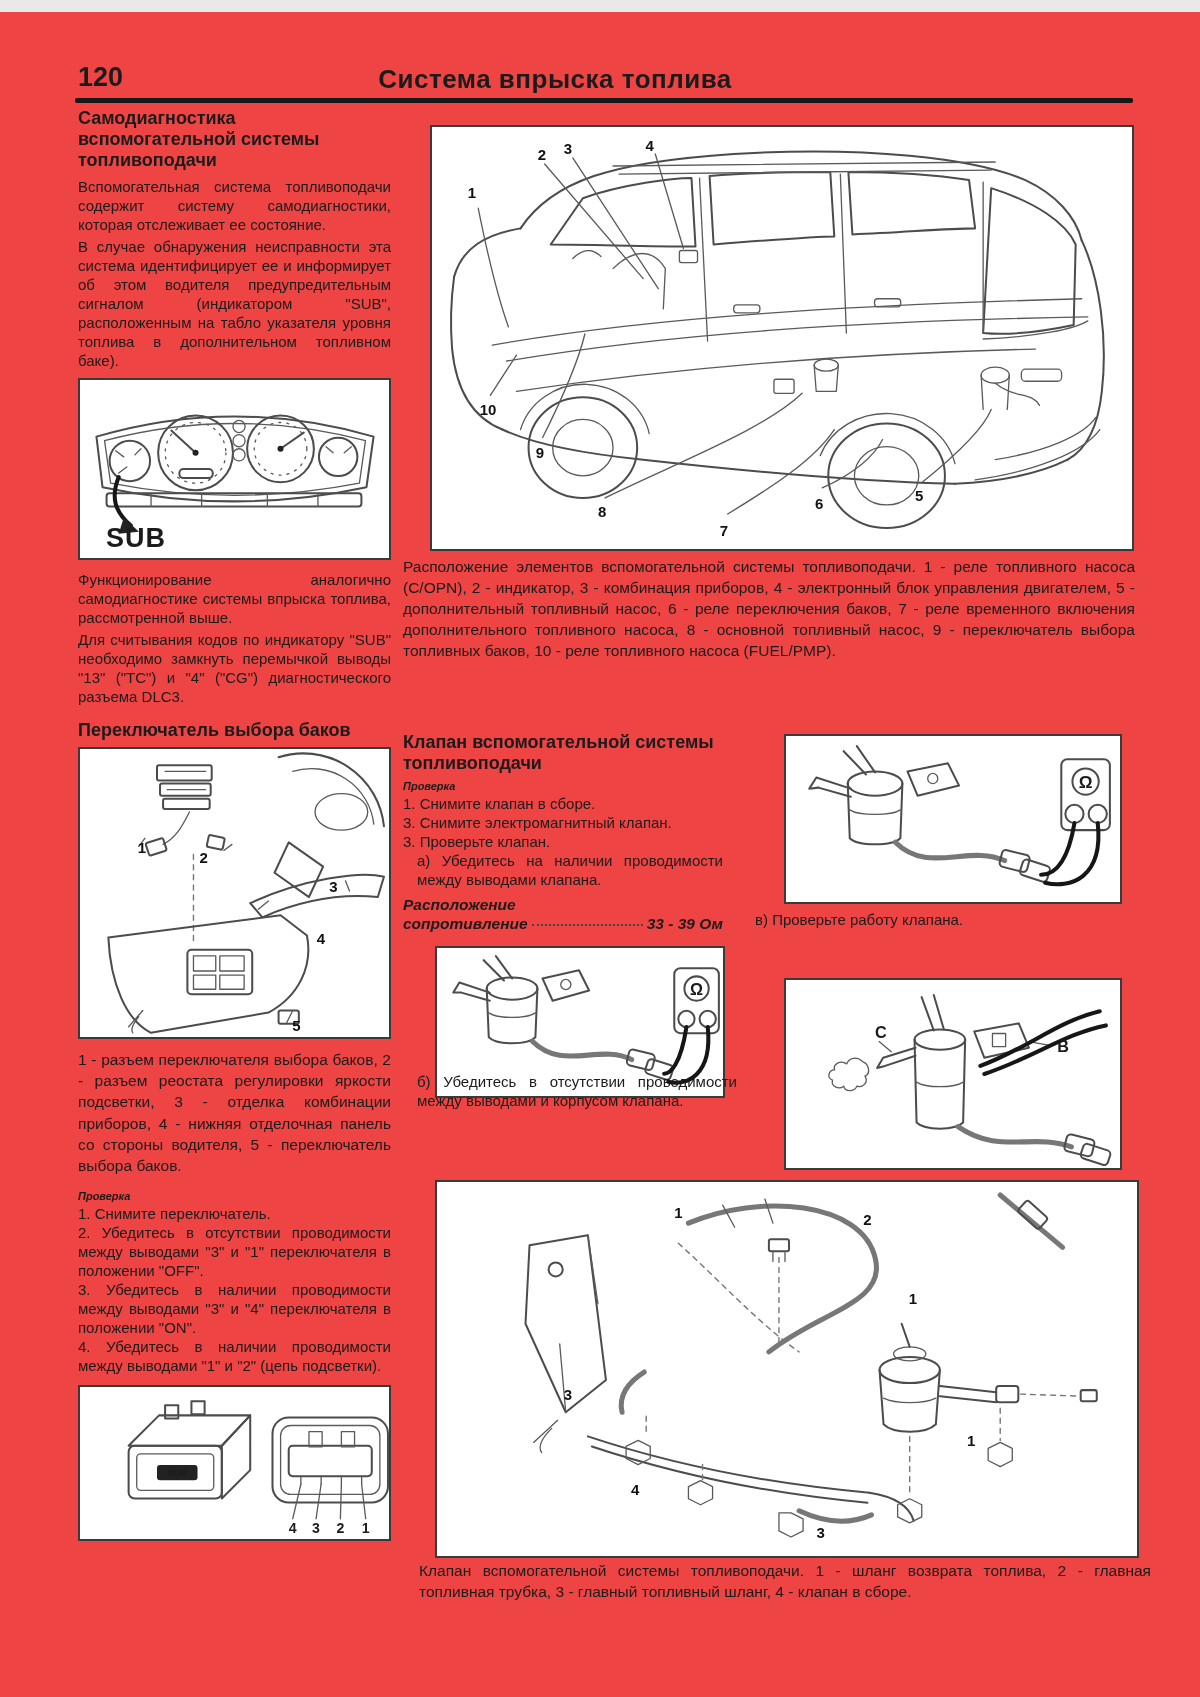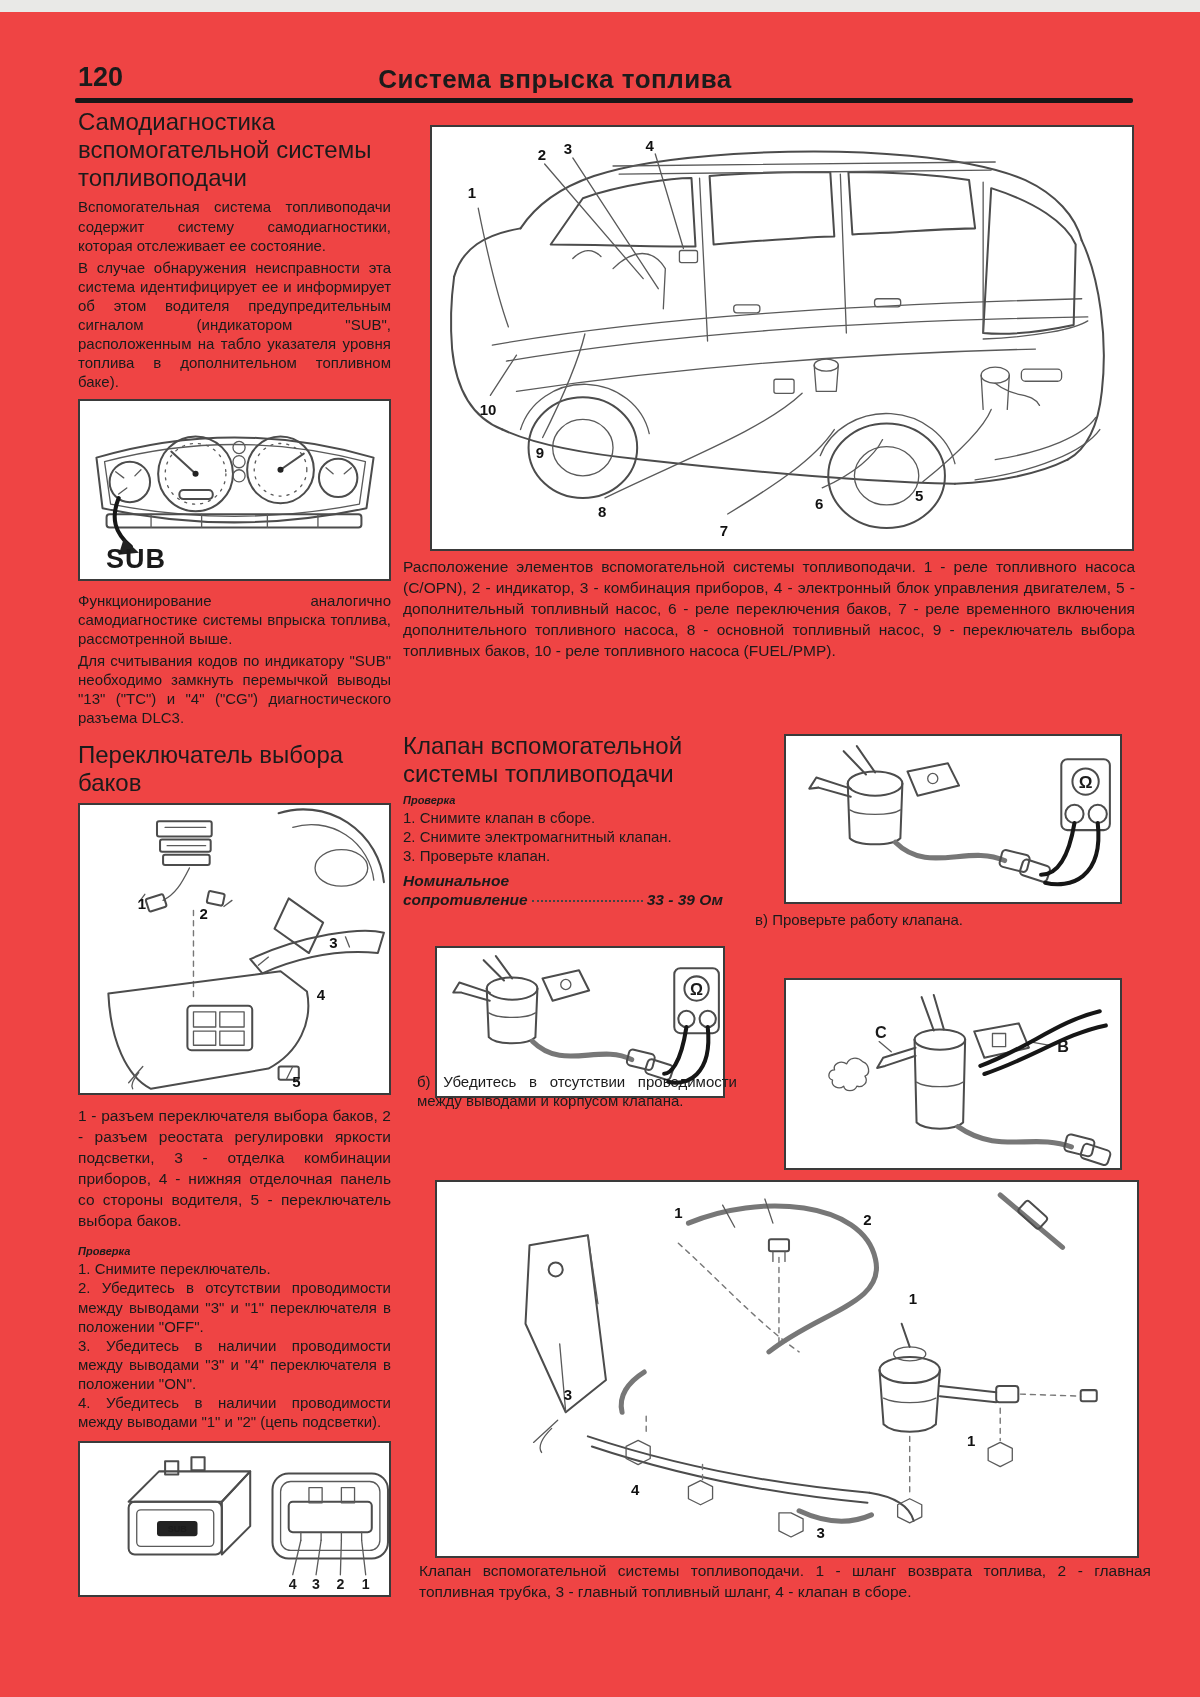--- a/index.html
+++ b/index.html
@@ -4,21 +4,21 @@
 <style>
   html,body{margin:0;padding:0;background:#e9e9e7;}
   .page{position:relative;width:1200px;height:1697px;background:#ef4444;margin:12px auto;
         font-family:"Liberation Sans","DejaVu Sans",sans-serif;color:#1b1b1b;overflow:hidden;}
   
   .pagenum{position:absolute;left:78px;top:50px;font-size:27px;font-weight:bold;}
   .htitle{position:absolute;left:0;top:52px;width:1110px;text-align:center;font-size:26px;font-weight:bold;letter-spacing:.5px;}
   .hrule{position:absolute;left:75px;top:86px;width:1058px;height:5px;background:#171717;border-radius:2px;}
   
   .leftcol{position:absolute;left:78px;top:96px;width:313px;}
-  h2{font-size:24px;line-height:1.16;margin:0 0 6px 0;font-weight:normal;}
+  h2{font-size:18px;line-height:1.16;margin:0 0 6px 0;font-weight:bold;}
   p{font-size:15px;line-height:1.27;margin:0 0 3px 0;text-align:justify;}
   .cap{font-weight:normal;font-size:15.5px;line-height:1.36;text-align:justify;}
   .ital{font-style:italic;font-weight:bold;font-size:11px;margin:14px 0 2px 0;}
   .step{margin:0;}
   .sub{padding-left:14px;}
   .dash{padding-left:26px;text-indent:-12px;}
   .figbox{border:2px solid #3a3a3a;background:#fff;position:relative;}
   .figbox svg{display:block;width:100%;height:100%;}
   .abs{position:absolute;}
   .callout{position:absolute;transform:translate(-50%,-50%);font-size:15px;font-weight:bold;color:#111;line-height:1;}
@@ -206,23 +206,24 @@
       <span class="callout" style="left: 41.7%; top: 95.5%;">7</span>
       <span class="callout" style="left: 55.3%; top: 89.1%;">6</span>
       <span class="callout" style="left: 69.6%; top: 87.2%;">5</span>
     </div>
   <div class="cap abs" style="left:403px;top:544px;width:732px;">Расположение элементов вспомогательной системы топливоподачи. 1 - реле топливного насоса (C/OPN), 2 - индикатор, 3 - комбинация приборов, 4 - электронный блок управления двигателем, 5 - дополнительный топливный насос, 6 - реле переключения баков, 7 - реле временного включения дополнительного топливного насоса, 8 - основной топливный насос, 9 - переключатель выбора топливных баков, 10 - реле топливного насоса (FUEL/PMP).</div>
 
   <div class="abs" style="left:403px;top:720px;width:320px;">
     <h2>Клапан вспомогательной системы топливоподачи</h2>
     <div class="ital" style="margin-top:2px;">Проверка</div>
     <p class="step">1. Снимите клапан в сборе.</p>
-    <p class="step">2. Снимите электромагнитный клапан.</p>
+    <p class="step">3. Снимите электромагнитный клапан.</p>
     <p class="step">3. Проверьте клапан.</p>
-    <div class="specline">Номинальное</div>
+    <p class="step sub">а) Убедитесь на наличии проводимости между выводами клапана.</p>
+    <div class="specline">Расположение</div>
     <div class="specrow">
       <span>сопротивление</span>
       <span class="leader"></span>
       <span class="specval">33 - 39 Ом</span>
     </div>
   </div>
 
   <div class="figbox abs" style="left:435px;top:934px;width:286px;height:148px;">
     <svg viewBox="0 0 282 146">
       <ellipse cx="74" cy="40" rx="25" ry="11"></ellipse>

